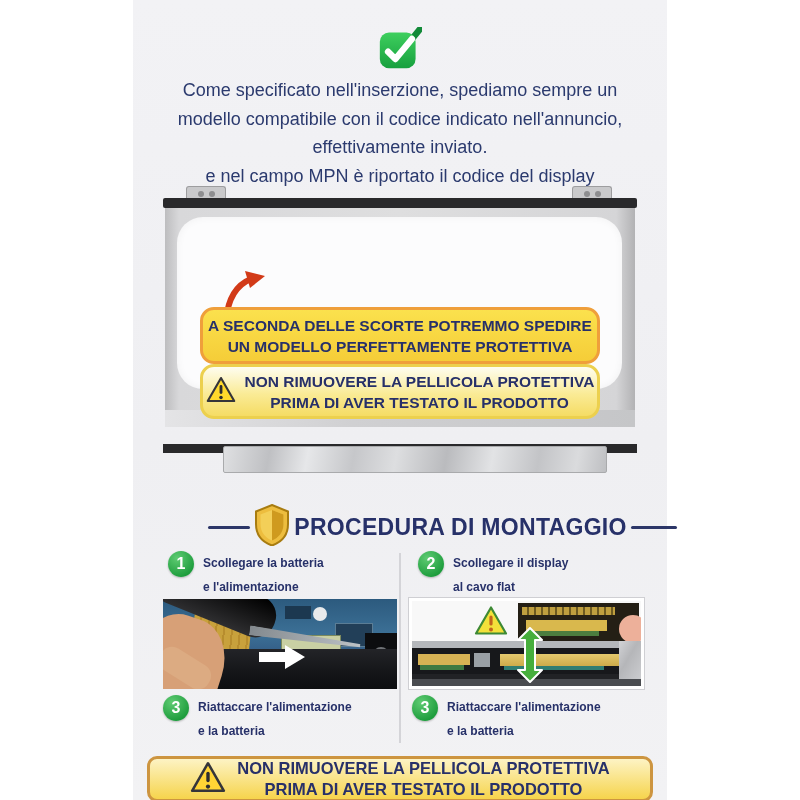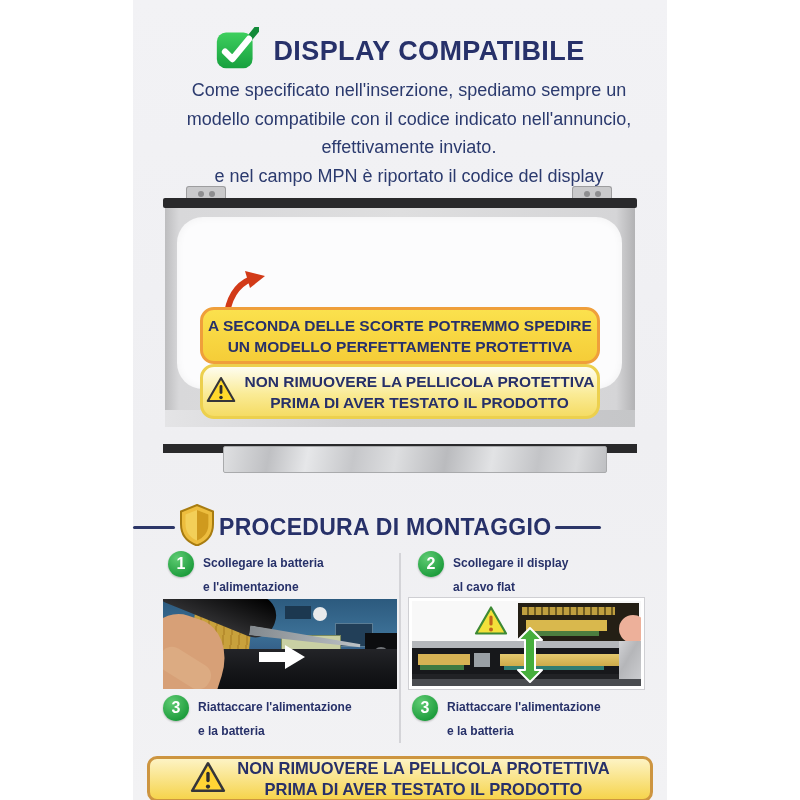--- a/index.html
+++ b/index.html
@@ -6,21 +6,21 @@
   body{
     width:800px;height:800px;position:relative;background:#ffffff;
     font-family:"Liberation Sans", sans-serif;overflow:hidden;
   }
   .strip{position:absolute;left:133px;top:0;width:534px;height:800px;
     background:linear-gradient(180deg,#f2f2f5 0%,#efeff2 55%,#f2f2f4 100%);}
   
   .title-row{position:absolute;left:133px;top:27px;width:534px;display:flex;
     align-items:center;justify-content:center;gap:14px;}
   .page-title{font-size:27px;font-weight:bold;color:#27316a;letter-spacing:.4px;}
-  .intro{position:absolute;left:142px;top:76px;width:534px;text-align:center;
+  .intro{position:absolute;left:133px;top:76px;width:534px;text-align:center;
     color:#2b3a6e;font-size:18px;line-height:28.5px;}
   .intro span{display:block;white-space:nowrap;}
   
   .panel{position:absolute;left:163px;top:183px;width:476px;height:300px;}
   .bracket{position:absolute;top:3px;width:38px;height:13px;background:#c9c9cb;
     border:1px solid #9d9d9f;border-bottom:none;border-radius:3px 3px 0 0;
     display:flex;align-items:center;justify-content:center;gap:5px;}
   .bracket i{width:6px;height:6px;border-radius:50%;background:#8e8e90;display:block;}
   .topbar{position:absolute;top:15px;left:0;right:2px;height:10px;background:#29292b;border-radius:2px;}
   .pbody{position:absolute;top:25px;left:2px;right:4px;height:219px;
@@ -37,21 +37,21 @@
     border:3px solid #ef9f3b;background:linear-gradient(180deg,#fbe14d,#f5cd38);
     display:flex;flex-direction:column;align-items:center;justify-content:center;
     color:#273069;font-weight:bold;font-size:15.5px;line-height:21px;box-sizing:border-box;margin-top:8px;}
   .film-box{position:absolute;left:37px;top:181px;width:400px;height:55px;border-radius:14px;
     border:3px solid #ecd04e;background:linear-gradient(180deg,#fefdf0 0%,#faeb96 55%,#f5dc64 100%);
     display:flex;align-items:center;justify-content:center;gap:9px;
     color:#273069;font-weight:bold;font-size:15.5px;line-height:21px;box-sizing:border-box;}
   .film-box .txt,.footer-box .txt{display:flex;flex-direction:column;align-items:center;}
   
   .proc-row{position:absolute;left:133px;top:504px;width:619px;display:flex;
-    align-items:center;gap:4px;}
+    align-items:center;justify-content:center;gap:4px;}
   .rule{height:3px;background:#2c3668;border-radius:2px;}
   .rule.l{width:42px}.rule.r{width:46px}
   .proc-title{font-size:23px;font-weight:bold;color:#273169;letter-spacing:.3px;white-space:nowrap;}
   
   .step{position:absolute;display:flex;gap:9px;align-items:flex-start;}
   .badge{width:26px;height:26px;border-radius:50%;flex:0 0 26px;
     background:radial-gradient(circle at 35% 28%,#5ecb72,#1d9c3c 75%);
     color:#fff;font-weight:bold;font-size:16px;display:flex;align-items:center;justify-content:center;
     box-shadow:0 1px 2px rgba(0,0,0,.25);}
   .slabel{font-size:12px;font-weight:bold;color:#273169;line-height:24px;}
@@ -80,21 +80,20 @@
           <linearGradient id="gg" x1="0" y1="0" x2="0" y2="1">
         <stop offset="0" stop-color="#3ecf5e"></stop>
             <stop offset="1" stop-color="#17a03e"></stop>
       </linearGradient>
         </defs>
       <path d="M37 13 L46 2" stroke="#128a39" stroke-width="7" stroke-linecap="round" fill="none"></path>
       <rect x="2" y="6" width="39" height="39" rx="10" fill="url(#gg)"></rect>
       <path d="M11 27 L19 35 L37 13" stroke="#ffffff" stroke-width="7" fill="none" stroke-linecap="round" stroke-linejoin="round"></path>
     </svg>
   </span>
-  <span class="page-title">DISPLAY COMPATIBILE</span>
 </div>
 <div class="intro">
   <span>Come specificato nell'inserzione, spediamo sempre un</span>
   <span>modello compatibile con il codice indicato nell'annuncio,</span>
   <span>effettivamente inviato.</span>
   <span>e nel campo MPN è riportato il codice del display</span>
 </div>
 
 <div class="panel">
   <div class="bracket" style="left:23px">

